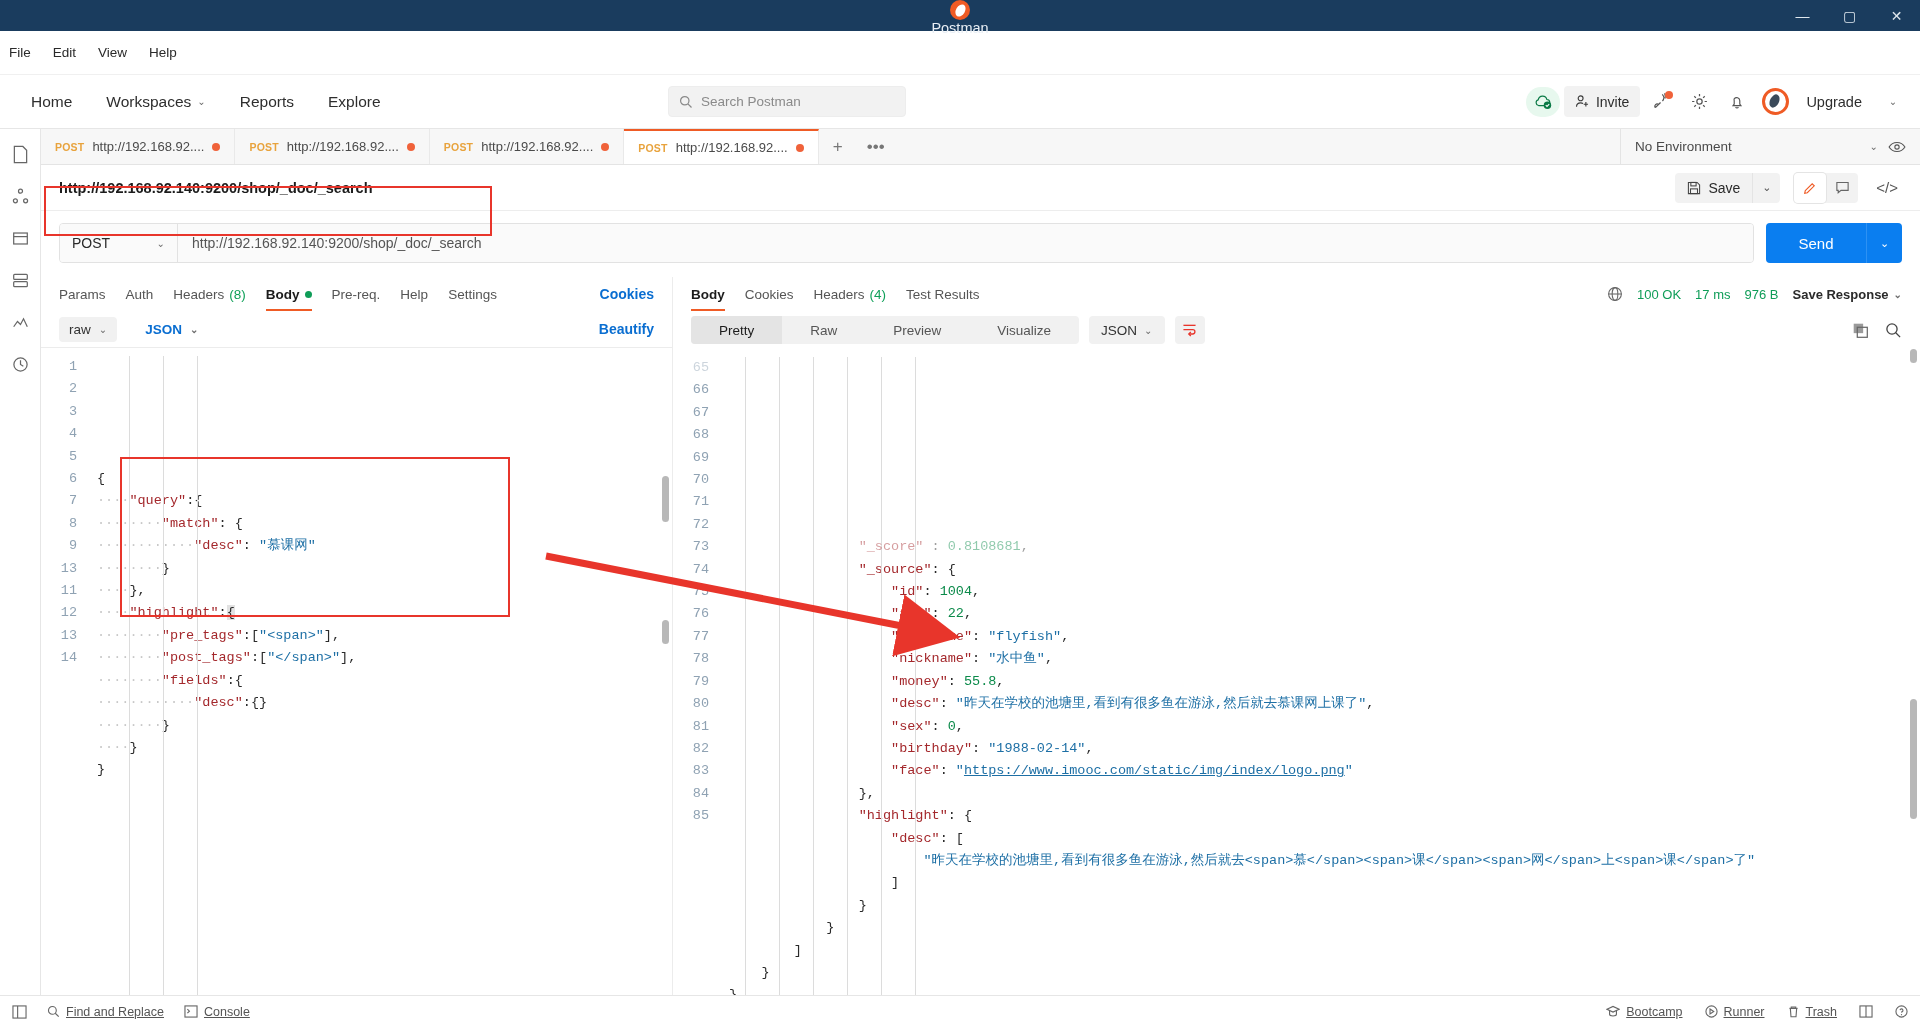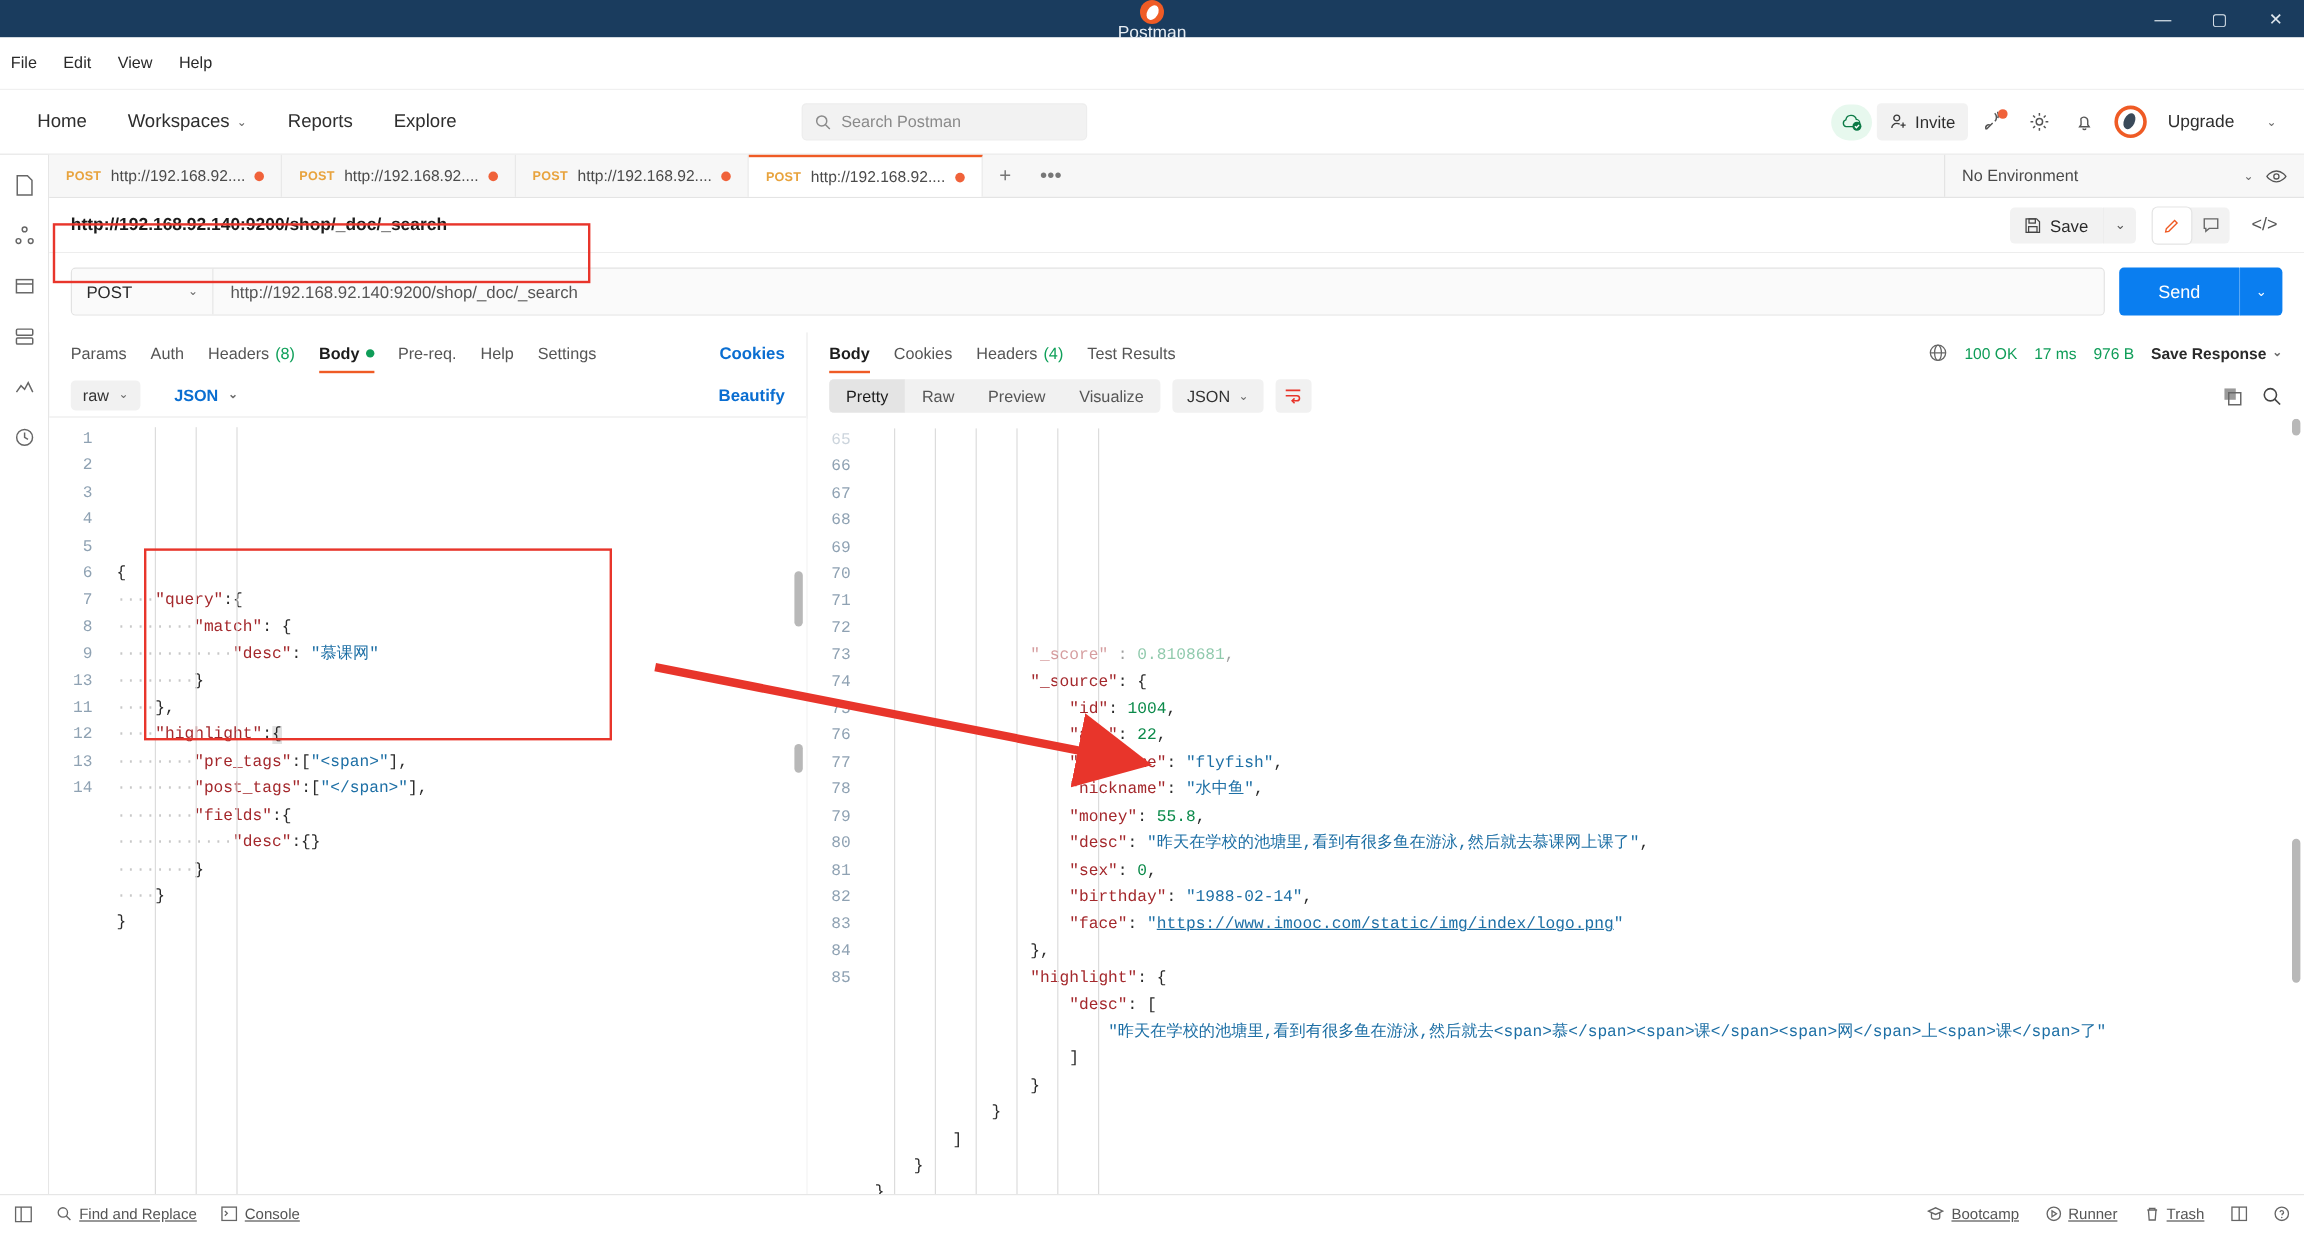--- a/index.html
+++ b/index.html
@@ -253,21 +253,21 @@
   .st-meta { color: #0f9d58; }
   .save-resp { color: #2a2a2a; display: flex; align-items: center; gap: 5px; font-weight: bold; }
 
   .resp-toolbar {
     height: 38px; display: flex; align-items: center; padding: 0 18px; gap: 2px;
   }
   .seg {
     display: flex; background: #f1f1f1; border-radius: 4px; overflow: hidden; height: 28px;
   }
   .seg > div {
-    padding: 0 14px; display: flex; align-items: center; font-size: 13.5px; color: #555;
+    padding: 0 28px; display: flex; align-items: center; font-size: 13.5px; color: #555;
   }
   .seg > div.on { background: #e4e4e4; color: #1c1c1c; }
   .seg-json {
     display: flex; align-items: center; gap: 7px; padding: 0 12px; height: 28px;
     background: #f1f1f1; border-radius: 4px; margin-left: 8px; font-size: 13.5px; color: #333;
   }
   .wrap-btn {
     width: 30px; height: 28px; background: #f1f1f1; border-radius: 4px; margin-left: 8px;
     display: flex; align-items: center; justify-content: center; color: #e8352b;
   }

